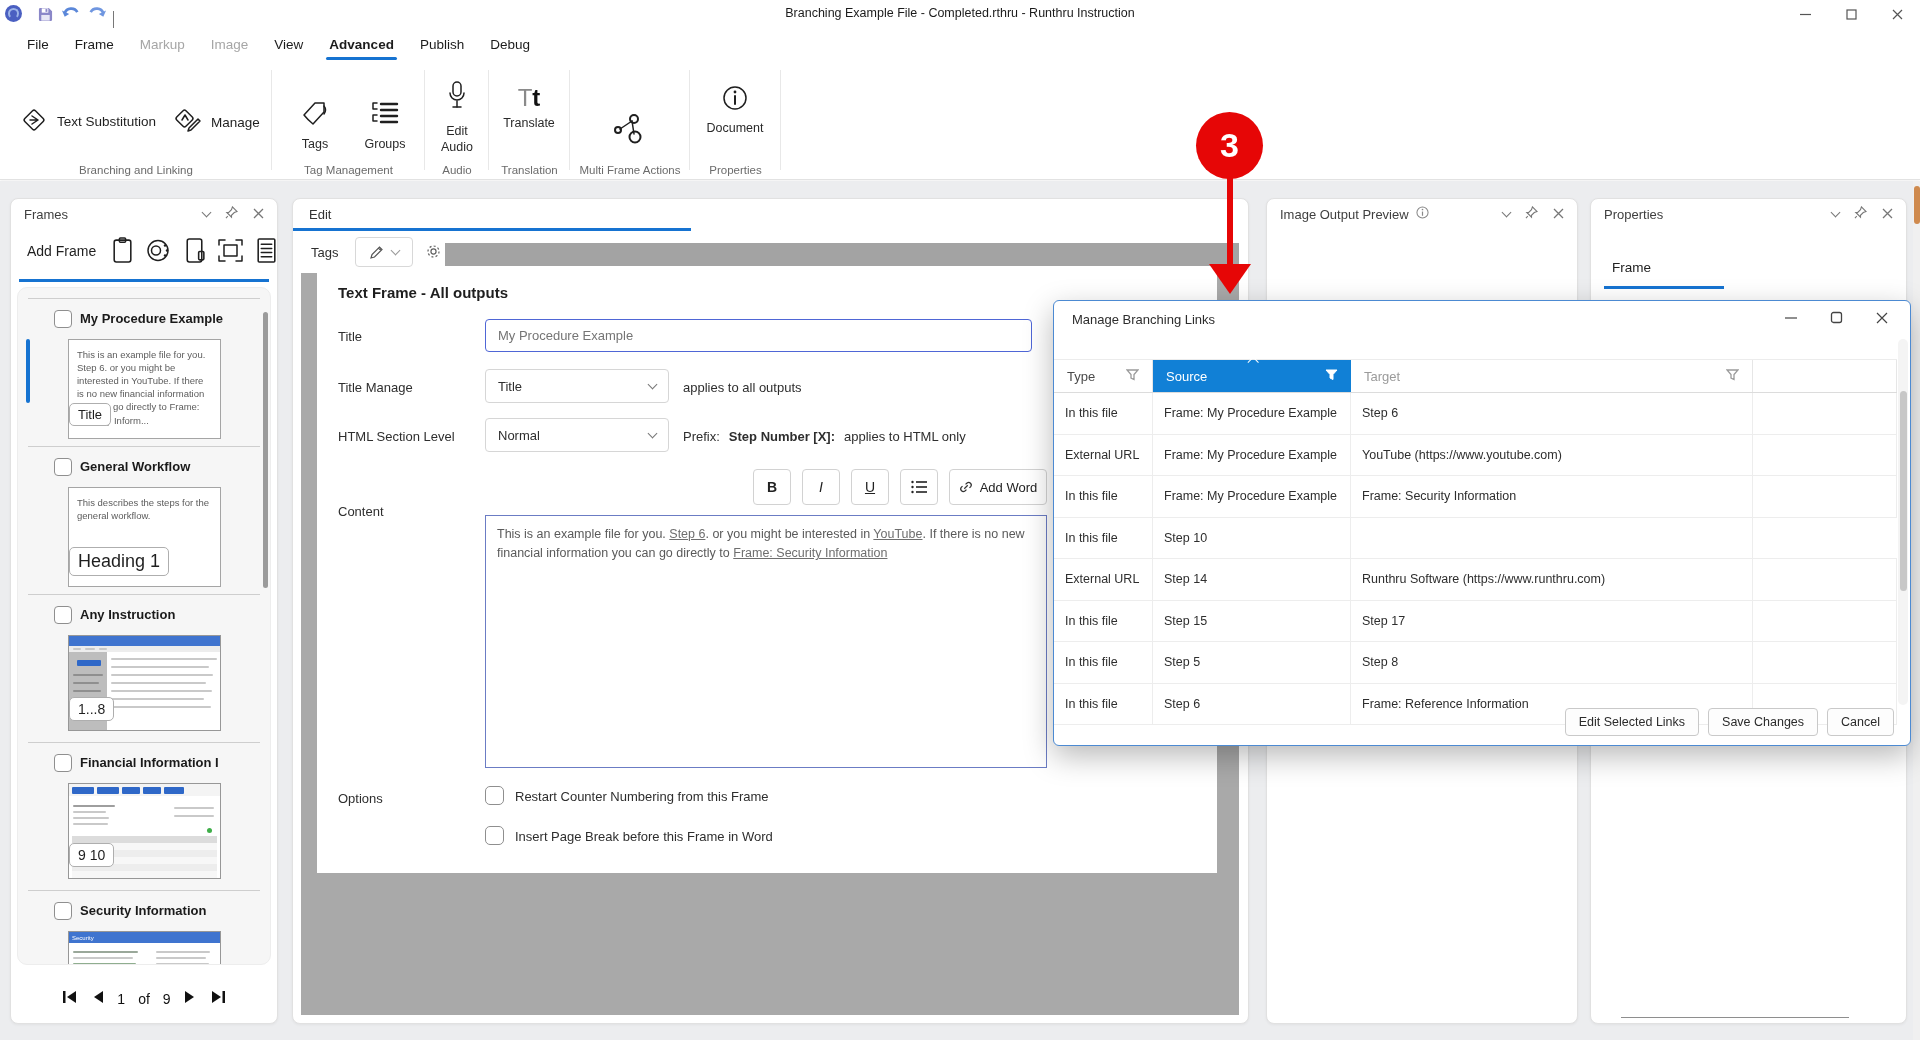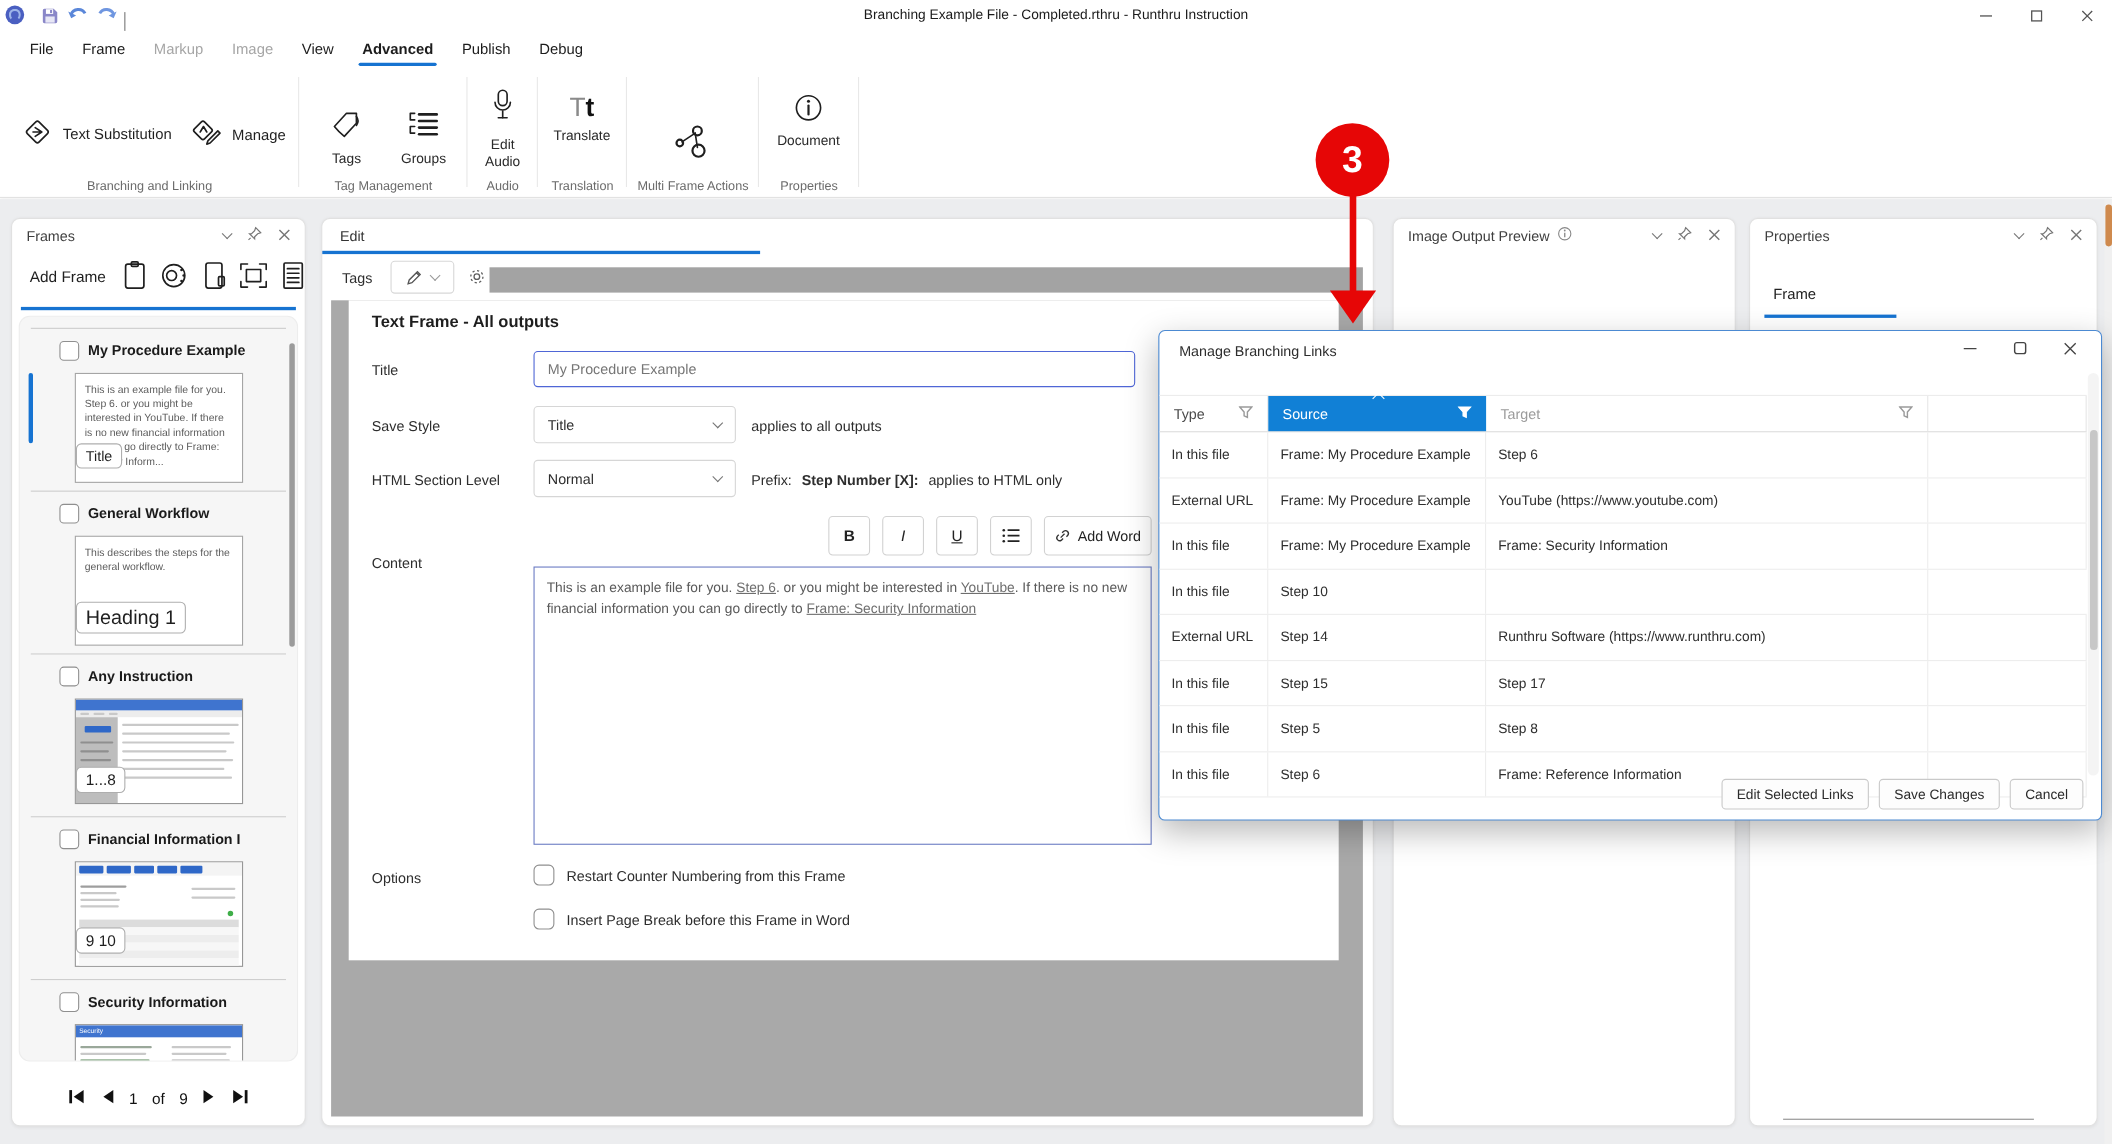--- a/index.html
+++ b/index.html
@@ -417,21 +417,21 @@
     <div class="abs" style="left:152px;top:44px;right:9px;height:23px;background:#a3a3a3;"></div>
 
     <div class="abs" style="left:8px;top:74px;right:9px;bottom:8px;background:#a9a9a9;">
 
       <div class="abs" style="left:16px;top:0;width:900px;height:600px;background:#fff;">
         <div class="abs" style="left:21px;top:11px;font-size:15px;font-weight:600;color:#1e1e1e;">Text Frame - All outputs</div>
 
         <div class="field-label" style="left:21px;top:56px;">Title</div>
         <input class="abs" style="left: 168px; top: 46px; width: 547px; height: 33px; border: 1.6px solid rgb(79, 102, 214); border-radius: 4px; padding: 0px 12px; font-size: 13px; font-family: &quot;Liberation Sans&quot;, sans-serif; color: rgb(51, 51, 51); outline: none;" placeholder="My Procedure Example">
 
-        <div class="field-label" style="left:21px;top:107px;">Save Style</div>
+        <div class="field-label" style="left:21px;top:107px;">Title Manage</div>
         <div class="dropdown" style="left:168px;top:96px;width:184px;">
           <span>Title</span>
             <span class="chev"></span>
         </div>
         <div class="field-label" style="left:366px;top:107px;">applies to all outputs</div>
 
         <div class="field-label" style="left:21px;top:156px;">HTML Section Level</div>
         <div class="dropdown" style="left:168px;top:145px;width:184px;">
           <span>Normal</span>
             <span class="chev"></span>

